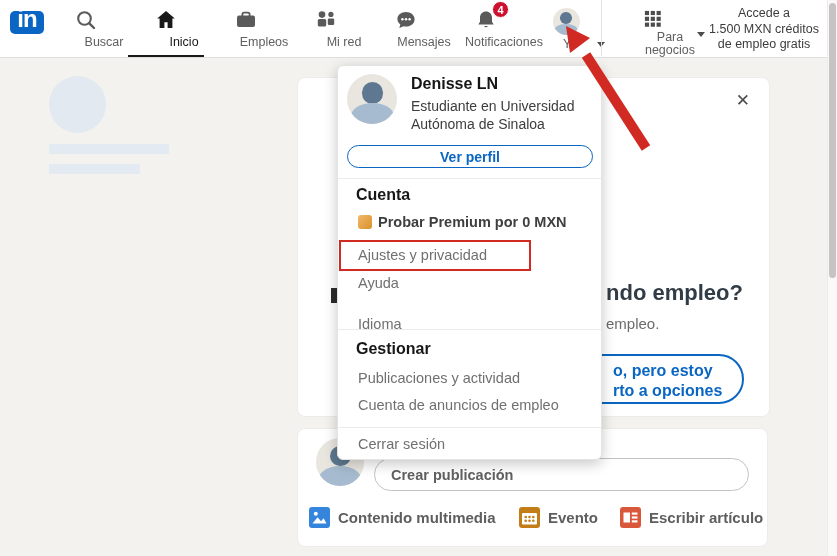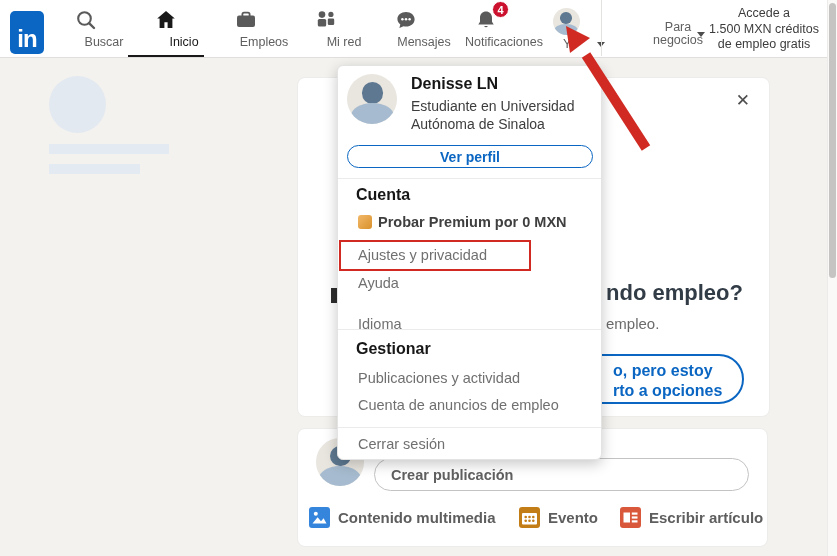--- a/index.html
+++ b/index.html
@@ -1,41 +1,41 @@
 <!DOCTYPE html>
 <html><head>
 <meta charset="utf-8">
 <style>
   html,body{margin:0;padding:0;}
   body{font-family:"Liberation Sans","DejaVu Sans",sans-serif;background:#fff;}
   .screen{position:relative;width:837px;height:556px;background:#f3f2ef;overflow:hidden;}
 
   
   .nav{position:absolute;left:0;top:0;width:837px;height:57px;background:#fff;border-bottom:1px solid #e1dfdb;z-index:4;}
-  .logo{position:absolute;left:10px;top:11px;width:34px;height:43px;background:#0a66c2;border-radius:5px;color:#fff;
+  .logo{position:absolute;left:10px;top:11px;width:34px;height:23px;background:#0a66c2;border-radius:5px;color:#fff;
         font-weight:bold;font-size:24px;letter-spacing:-1px;display:flex;align-items:flex-end;justify-content:center;
         line-height:30px;cursor:pointer;}
   .nav-items{position:absolute;left:46px;top:0;display:flex;height:57px;}
   .nav-item{position:relative;width:80px;height:57px;display:flex;flex-direction:column;align-items:center;
             padding-top:8px;box-sizing:border-box;color:#5a5a5a;cursor:pointer;}
   .nav-item svg{display:block;}
   .nav-label{font-size:12.5px;line-height:12px;margin-top:4px;color:#5f5f5f;text-align:center;margin-left:36px;}
   .nav-item.active{color:#191919;}
   .nav-item.active .nav-label{color:#191919;}
   .nav-item.active .underline{position:absolute;left:2px;right:2px;bottom:0;height:2px;background:#191919;}
   .wrap-label{width:84px;overflow-wrap:anywhere;}
   .badge{position:absolute;left:46px;top:1px;min-width:17px;height:17px;background:#cb112d;border:1.5px solid #fff;
          border-radius:50%;color:#fff;font-size:11px;font-weight:bold;display:flex;align-items:center;justify-content:center;box-sizing:border-box;}
   .ghost{border-radius:50%;background:#e9e5df;position:relative;overflow:hidden;}
   .ghost .head{position:absolute;left:29%;top:16%;width:43%;height:43%;border-radius:50%;background:#5d7890;}
   .ghost .bust{position:absolute;left:7%;bottom:-10%;width:86%;height:52%;border-radius:50% 50% 0 0;background:#a6bbcf;}
   .yo-row{display:flex;align-items:center;gap:20px;margin-top:3px;}
   .caret{width:0;height:0;border-left:4px solid transparent;border-right:4px solid transparent;border-top:5px solid #4d4d4d;}
   .nav-vdivider{position:absolute;left:601px;top:0;width:1px;height:56px;background:#e4e2df;}
-  .business{position:absolute;left:617px;top:0;width:70px;height:57px;display:flex;flex-direction:row;align-items:center;
+  .business{position:absolute;left:617px;top:0;width:70px;height:57px;display:flex;flex-direction:column;align-items:center;
             padding-top:8px;box-sizing:border-box;color:#4c4c4c;cursor:pointer;}
   .business .nav-label{line-height:13px;margin-top:3px;}
   .business .caret{position:absolute;right:-18px;top:32px;}
   .promo{position:absolute;left:697px;top:6px;width:134px;text-align:center;font-size:12.5px;line-height:15.5px;color:#3c3c3c;cursor:pointer;}
 
   
   .skel-circle{position:absolute;left:49px;top:76px;width:57px;height:57px;border-radius:50%;background:#e3e9f0;}
   .skel-bar1{position:absolute;left:49px;top:144px;width:120px;height:10px;background:#e4eaf1;}
   .skel-bar2{position:absolute;left:49px;top:164px;width:91px;height:10px;background:#e4eaf1;}
 

